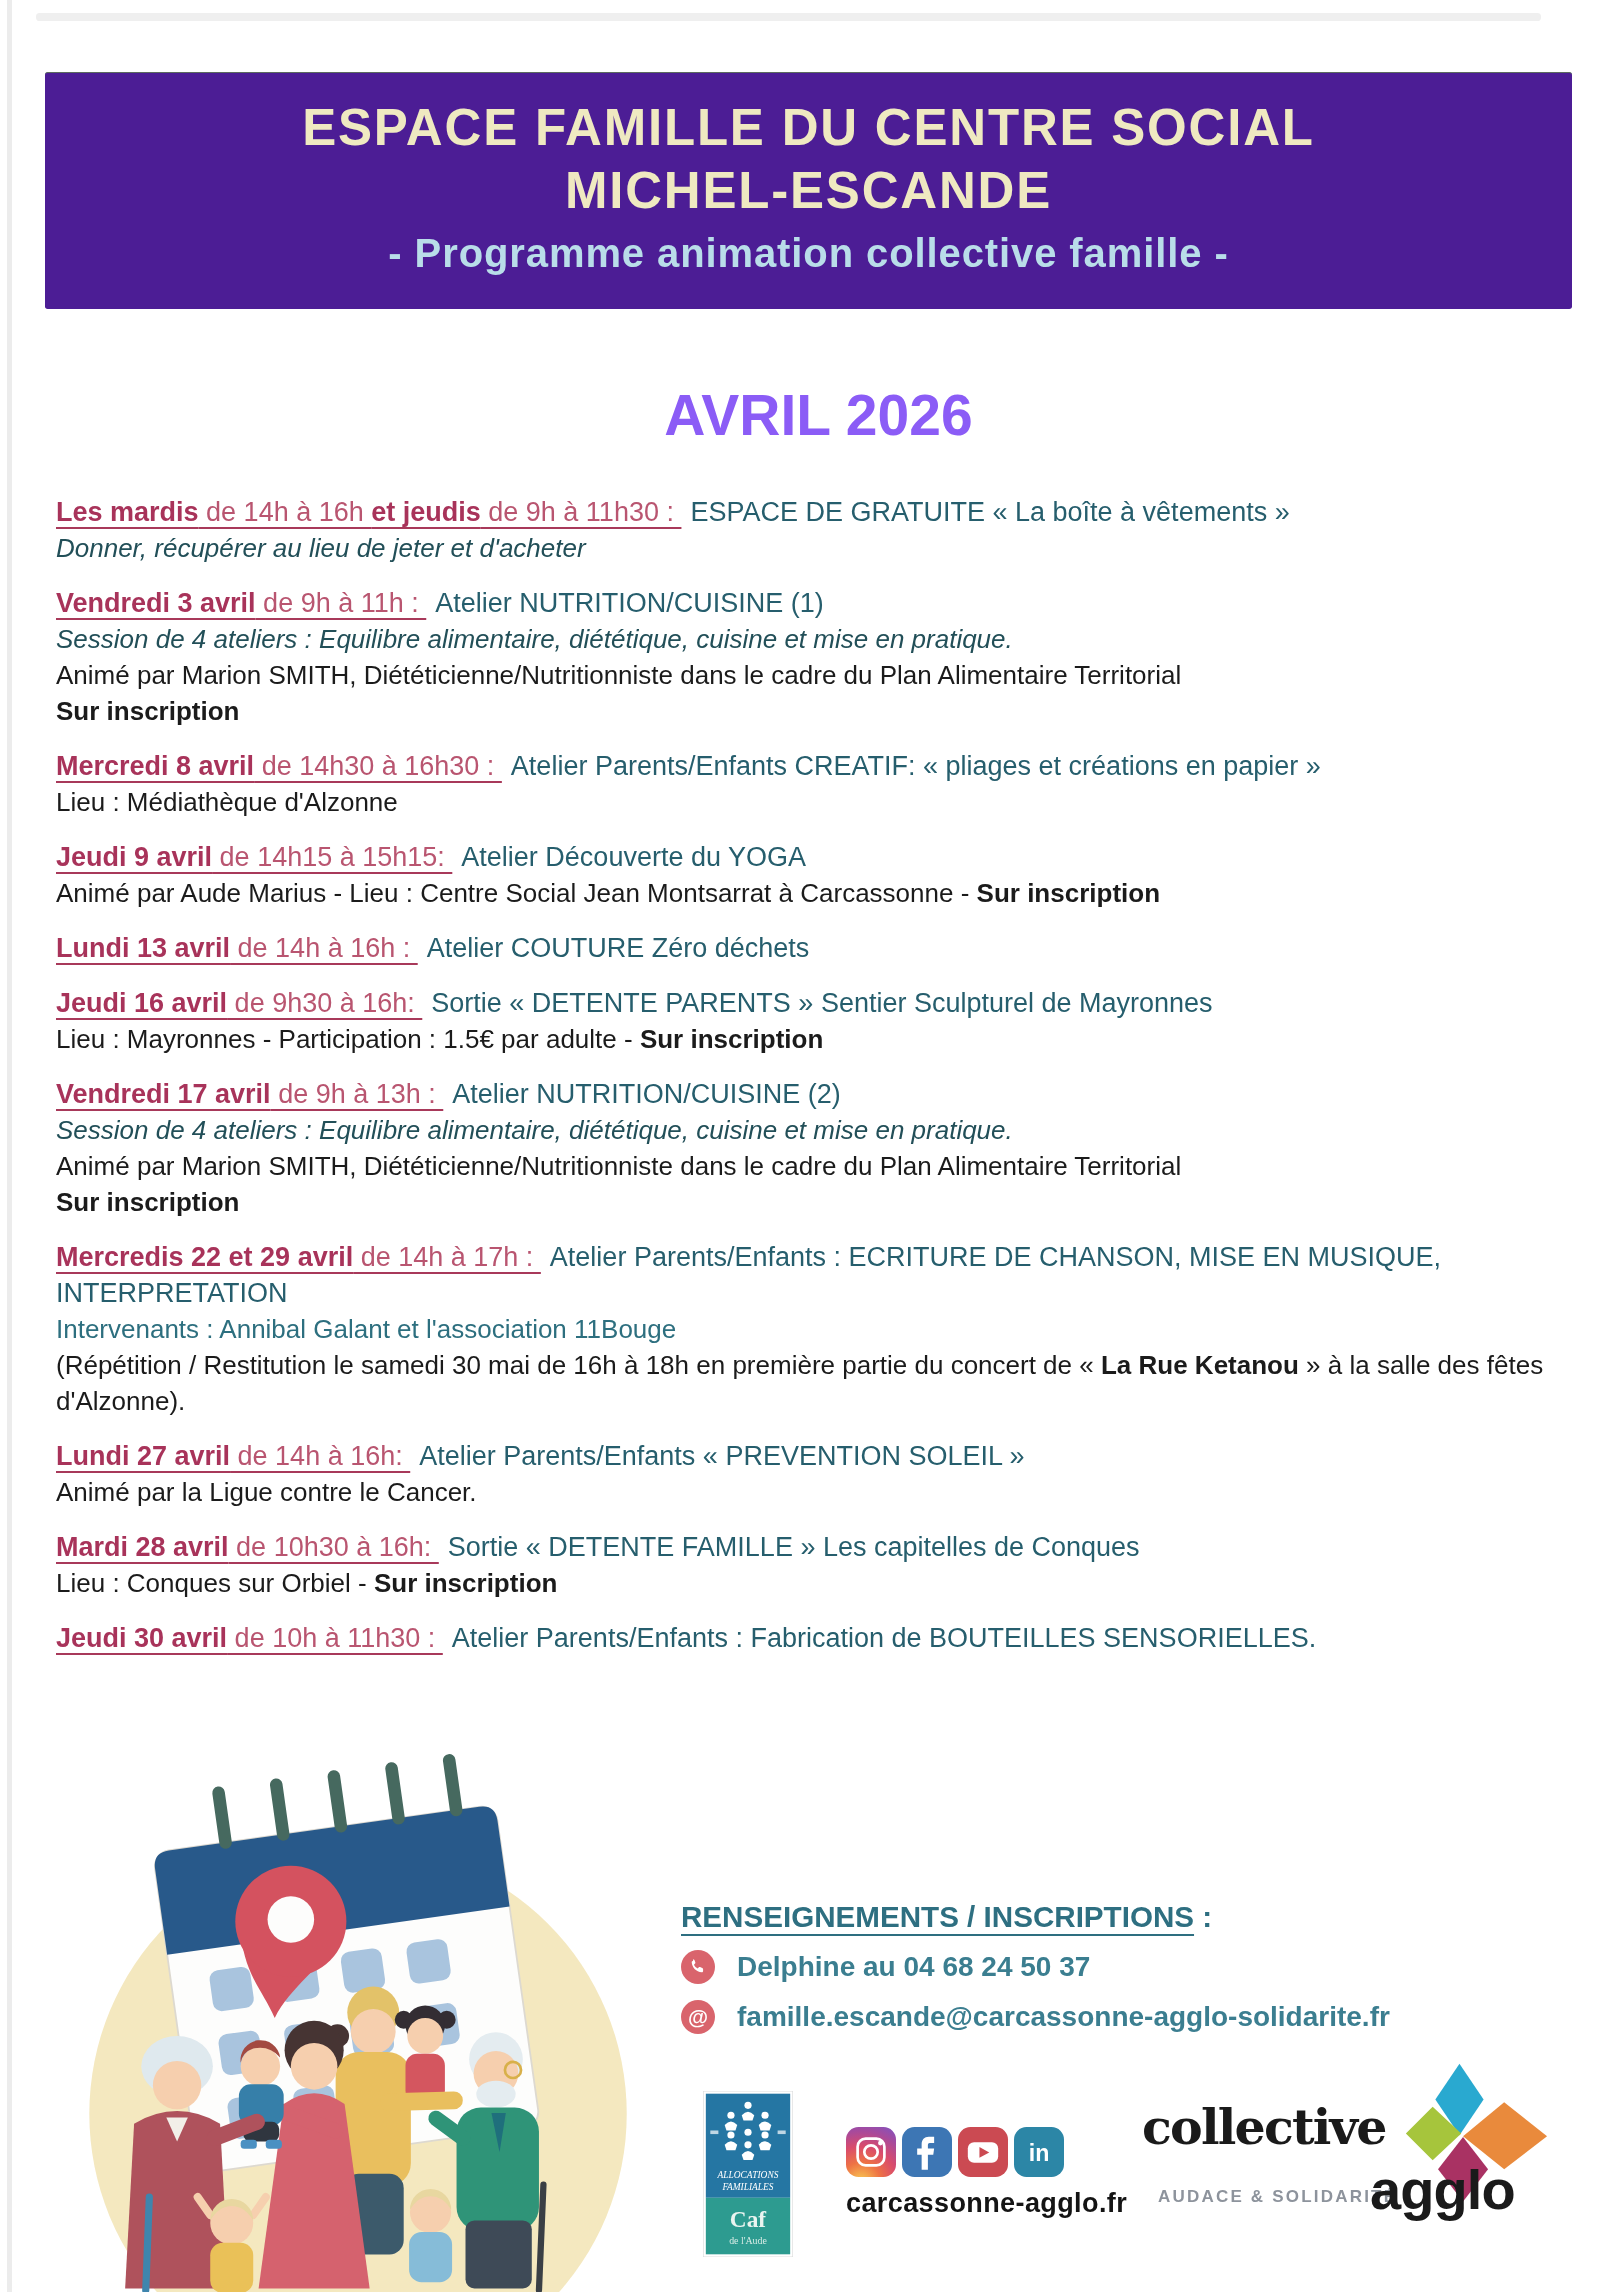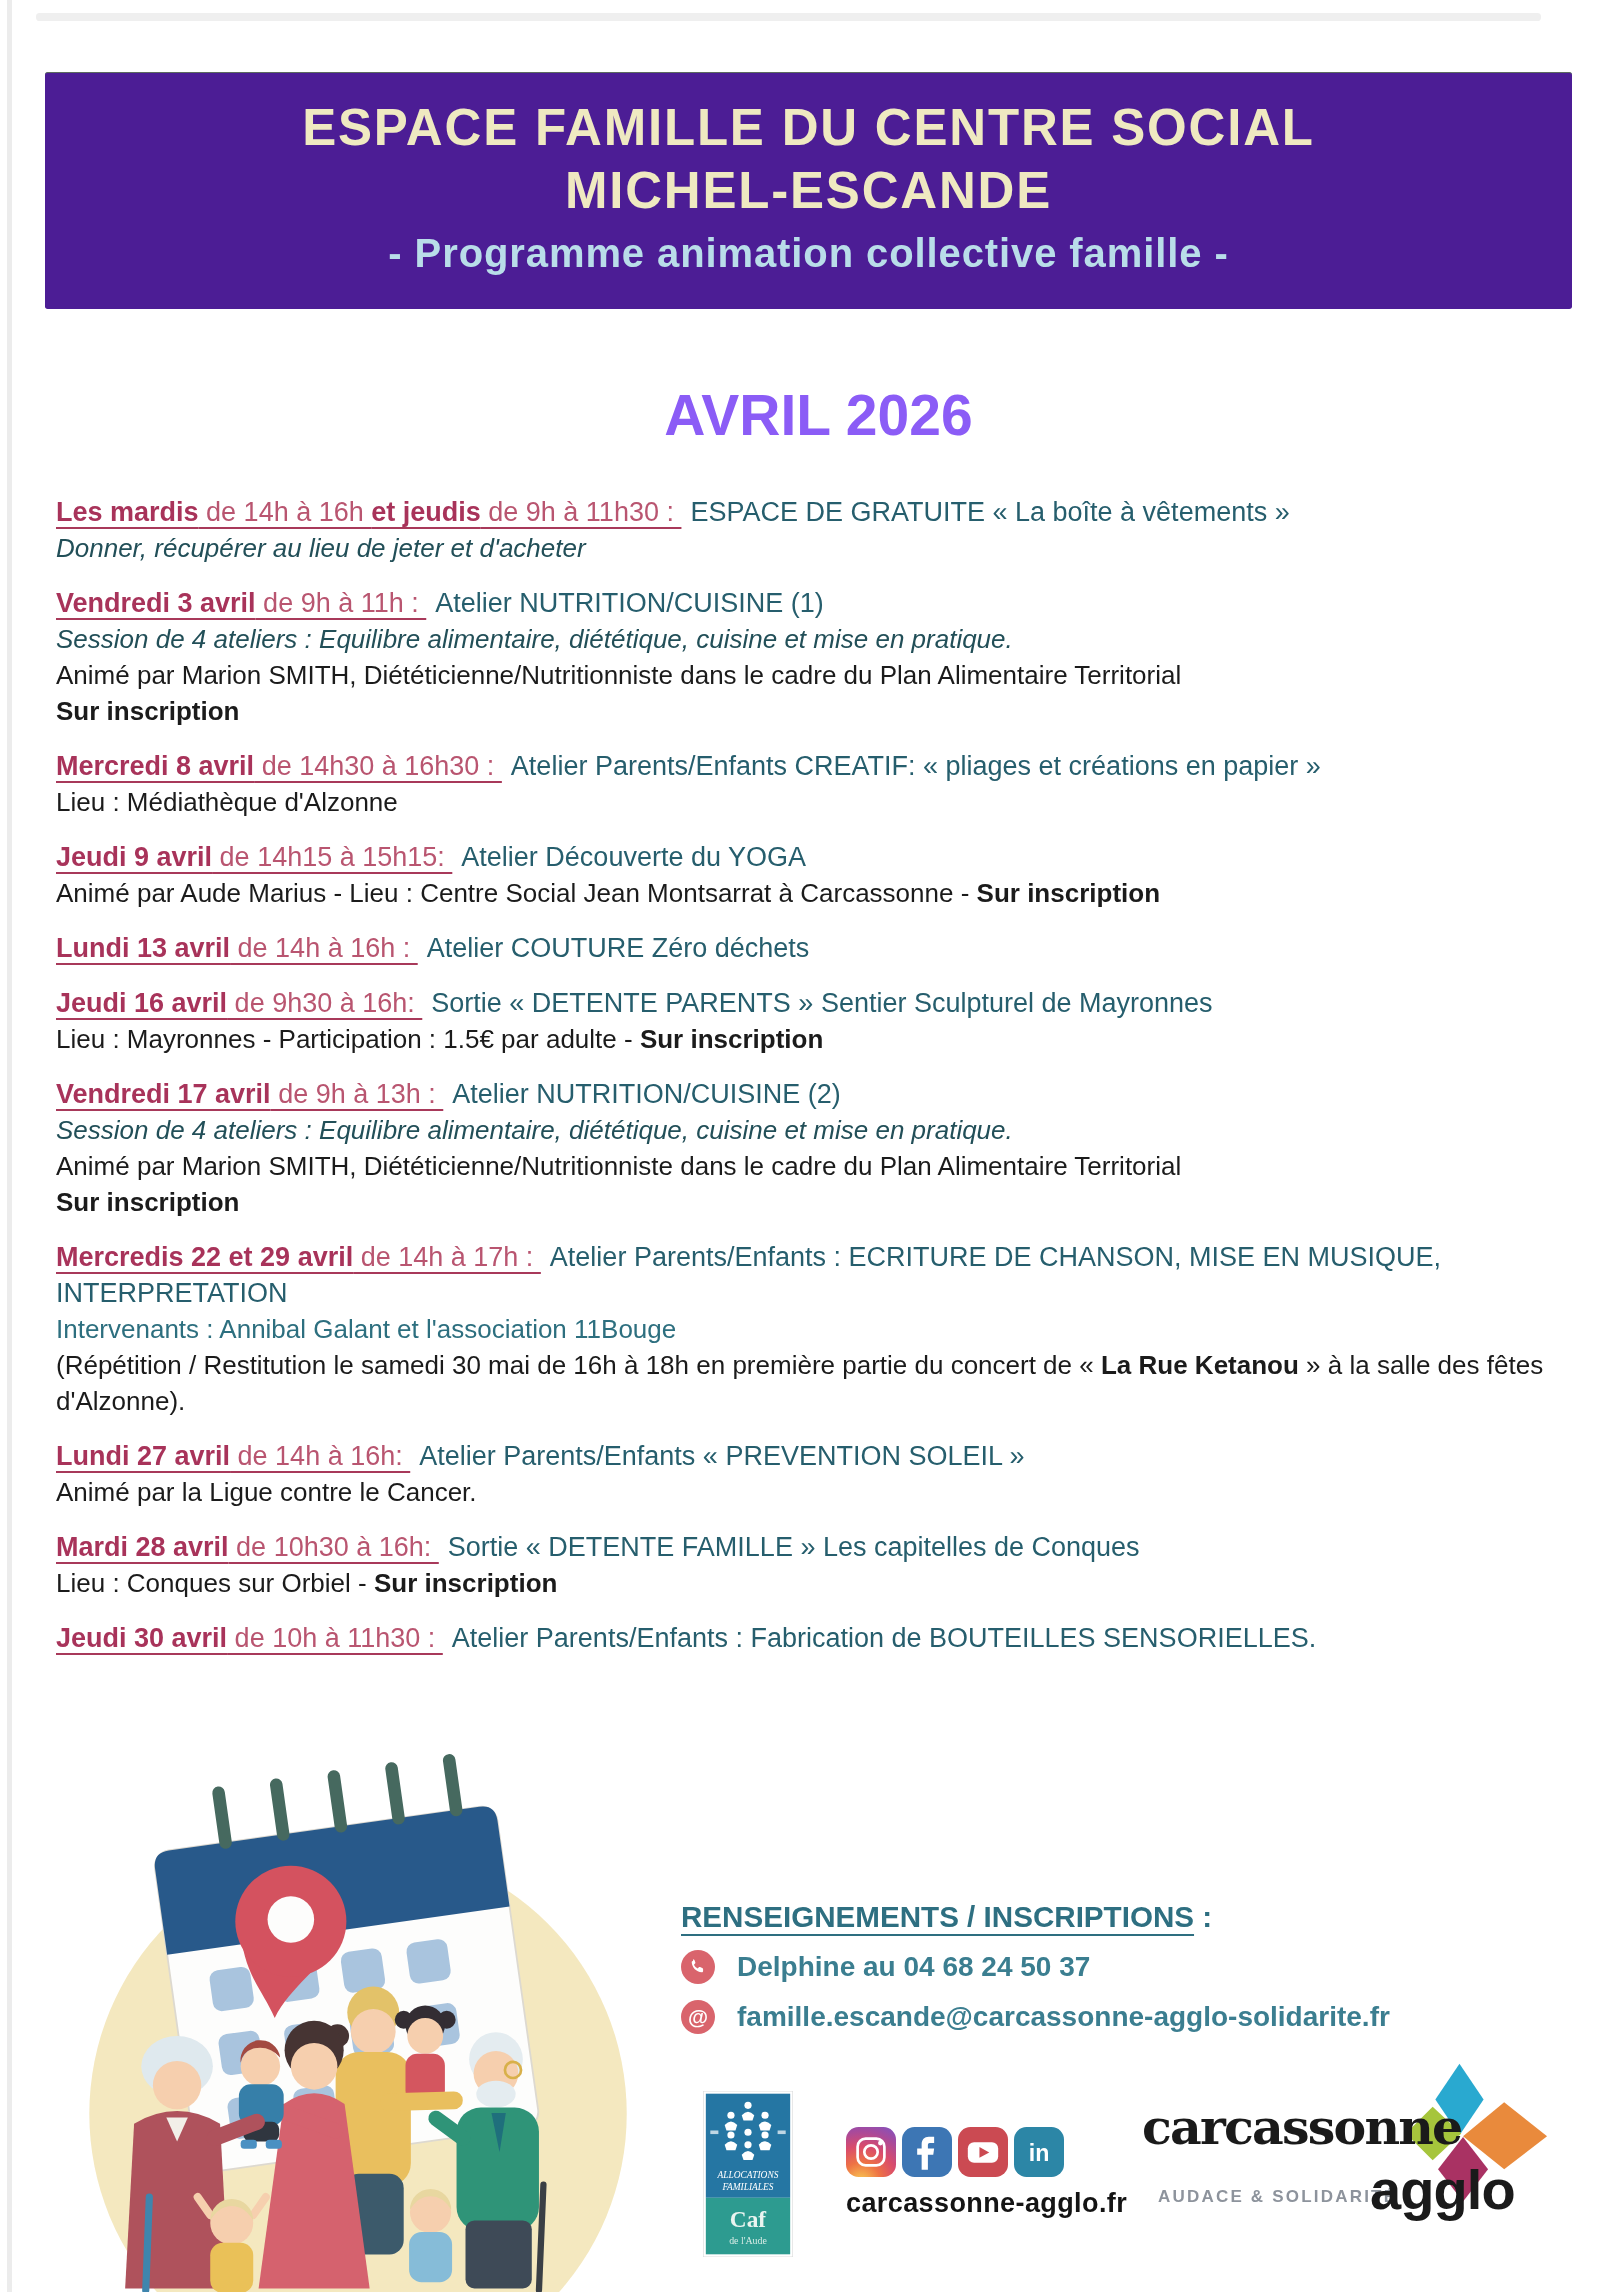--- a/index.html
+++ b/index.html
@@ -318,19 +318,19 @@
     <div class="site">carcassonne-agglo.fr</div>
   </div>
 
   <div class="agglo">
     <svg class="agglo-diamonds" viewBox="0 0 180 160">
       <polygon points="62,2 89,42 62,82 35,42" fill="#29a9d0"></polygon>
       <polygon points="32,50 64,80 32,110 2,80" fill="#a6c53c"></polygon>
       <polygon points="112,45 160,83 112,120 66,83" fill="#e98a3c"></polygon>
       <polygon points="66,84 94,120 66,156 38,120" fill="#a93263"></polygon>
     </svg>
-    <div class="agglo-name">carcassonne</div>
+    <div class="agglo-name">collective</div>
     <div class="agglo-tagline">AUDACE &amp; SOLIDARITÉ</div>
     <div class="agglo-name2">agglo</div>
   </div>
 
 </div>
 
 
 </body></html>

